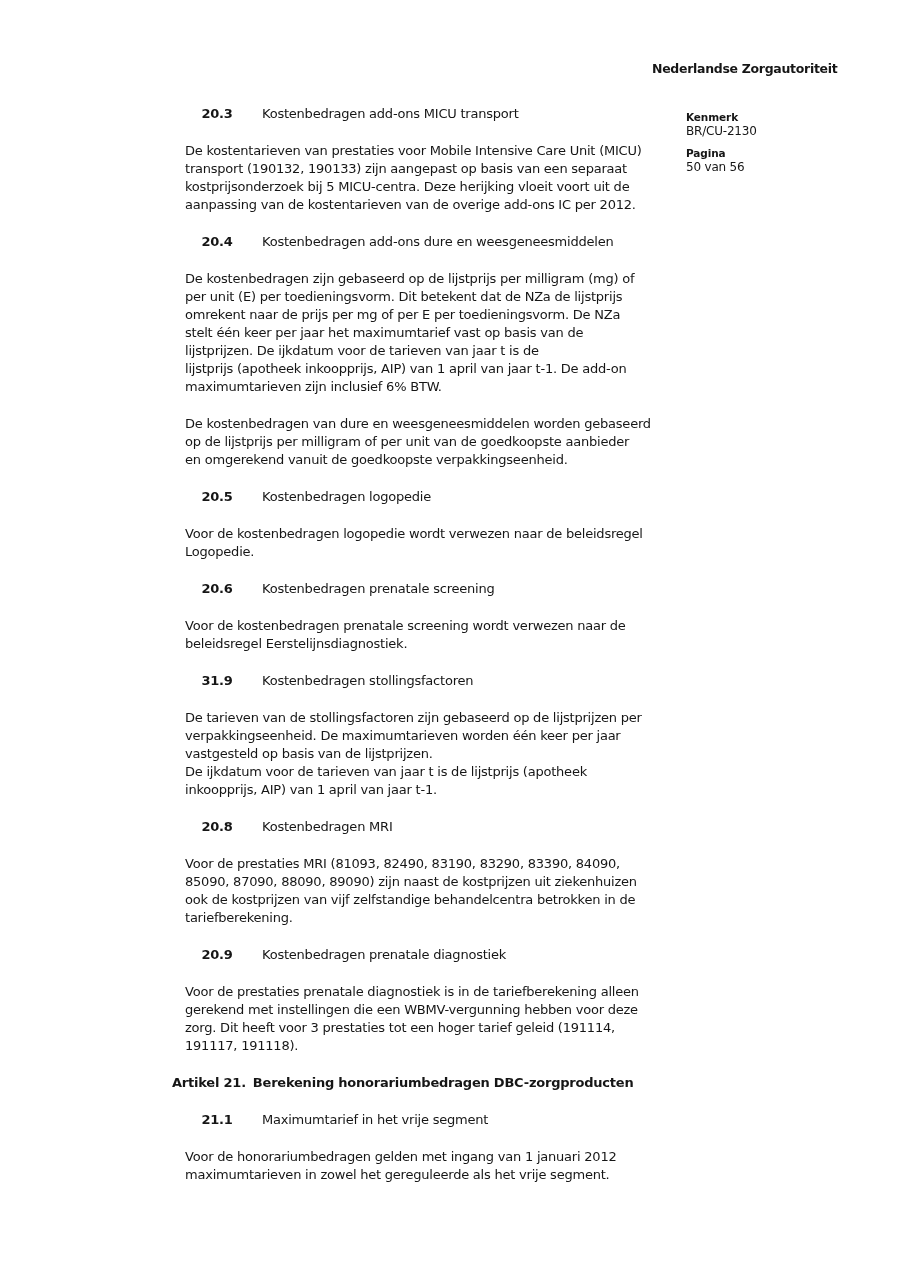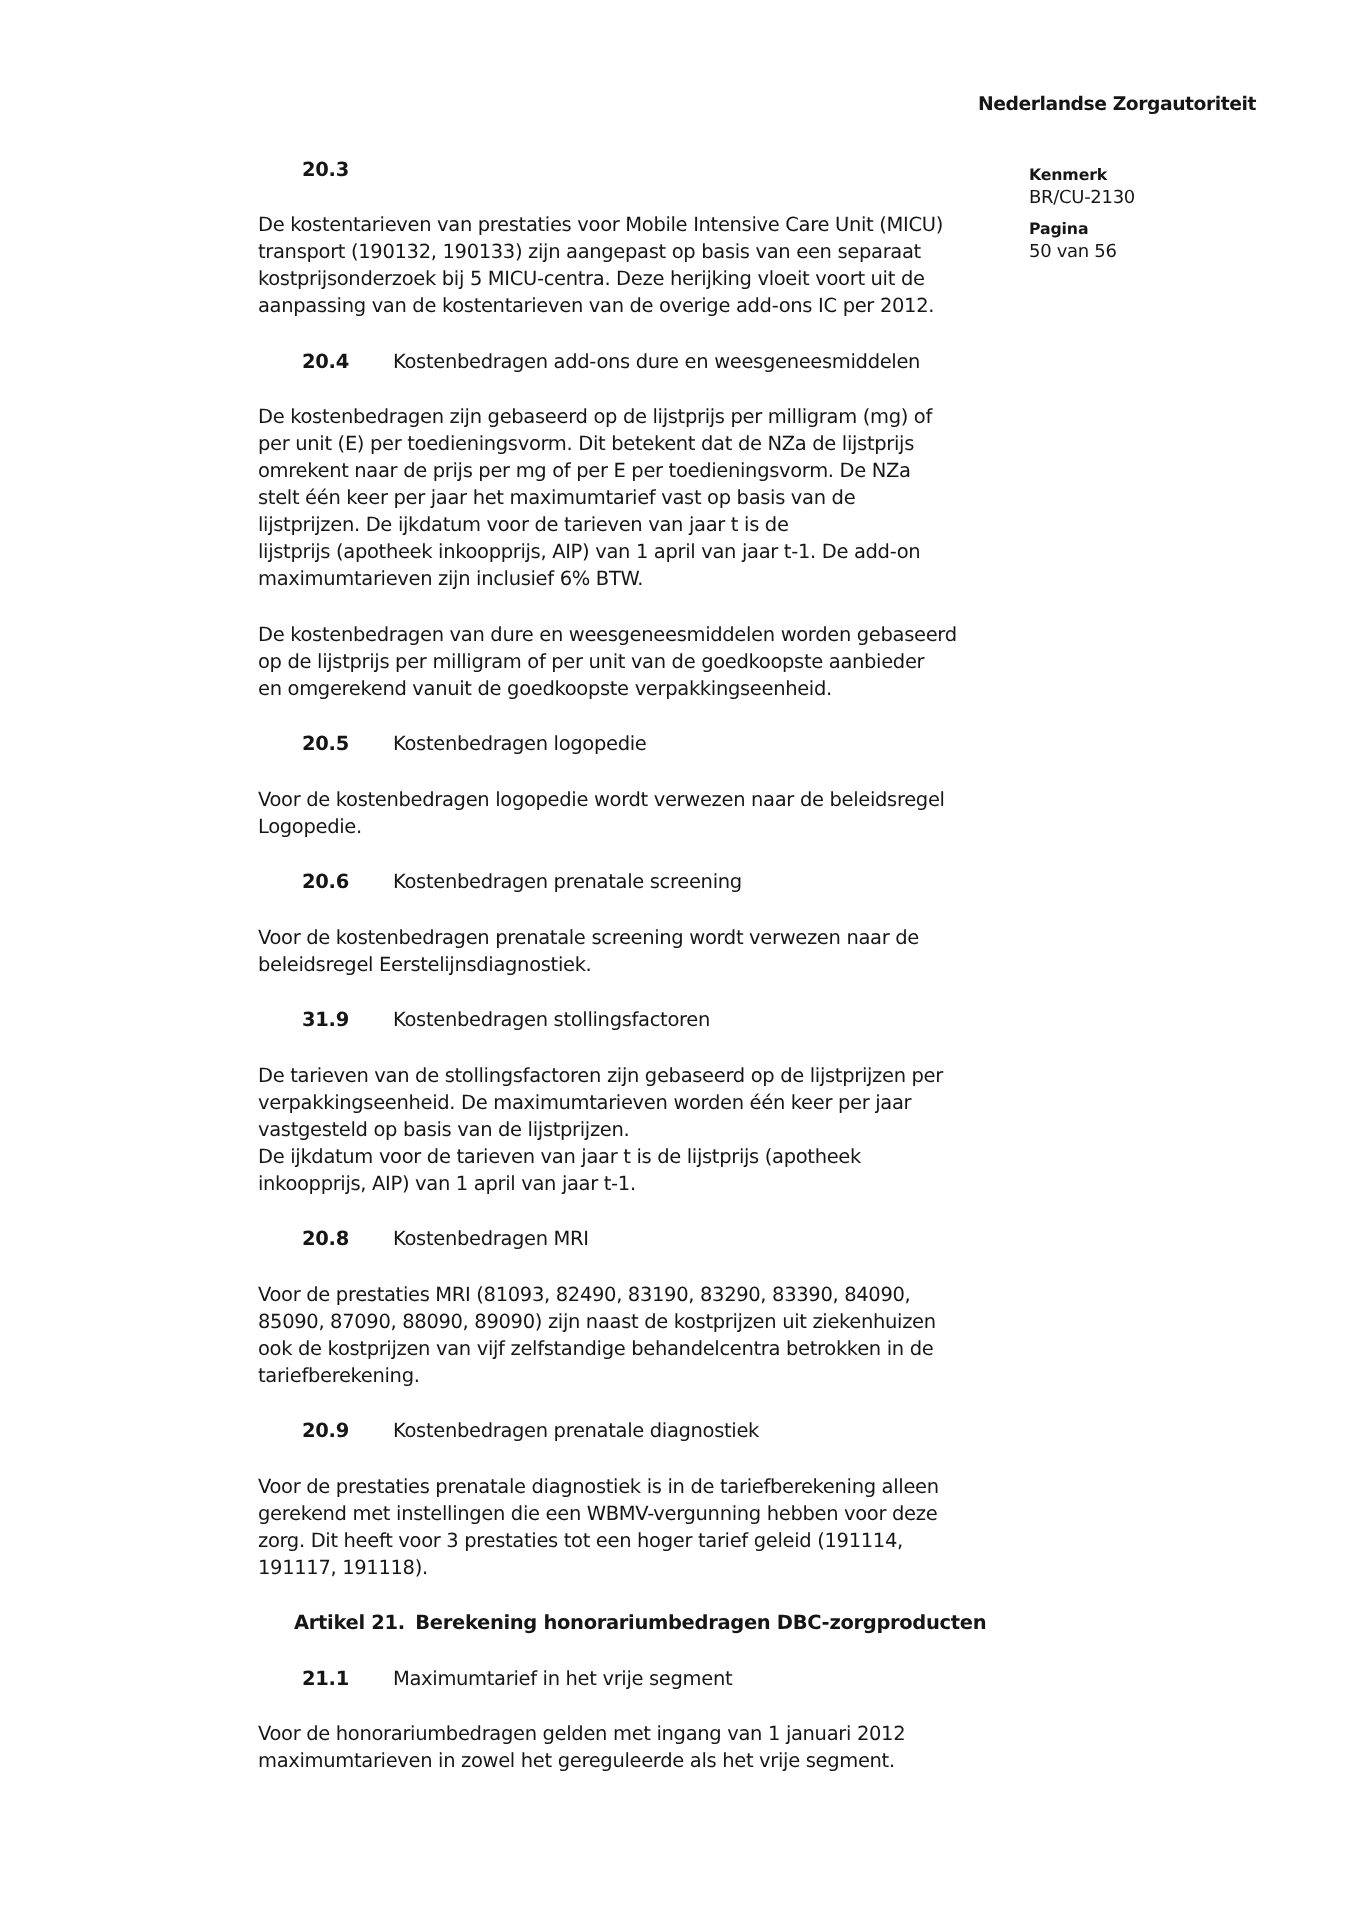--- a/index.html
+++ b/index.html
@@ -26,40 +26,41 @@
     font-size:12px; line-height:14px; margin-bottom:9px; letter-spacing:-0.2px;
   }
   .doc-body {
     position:absolute; left:172px; top:105px; width:530px;
     font-size:13px; line-height:18px; letter-spacing:-0.22px;
   }
   .block { margin:0 0 19px 0; }
   .sec-heading { display:flex;text-align:center; }
   .sec-num { font-weight:bold; min-width:90px; flex:0 0 auto; }
   .sec-title { font-weight:normal; }
-  .article-heading { display:flex; font-weight:bold;margin-left:24px; }
+  .article-heading { display:flex; font-weight:bold; }
   .article-num { flex:0 0 auto; margin-right:7px; }
-  .para { white-space:pre; }
+  .para { white-space:pre;margin-left:13px; }
 </style>
 </head>
 <body>
 
 <div class="org-name">Nederlandse Zorgautoriteit</div>
 
 <div class="meta-sidebar">
   <div class="meta-label">Kenmerk</div>
   <div class="meta-value">BR/CU-2130</div>
   <div class="meta-label">Pagina</div>
   <div class="meta-value">50 van 56</div>
 </div>
 
 <div class="doc-body">
 
   <div class="block sec-heading">
     <span class="sec-num">20.3</span>
+    <span class="sec-title">Kostenbedragen add-ons MICU transport</span>
   </div>
   <div class="block para">De kostentarieven van prestaties voor Mobile Intensive Care Unit (MICU)
 transport (190132, 190133) zijn aangepast op basis van een separaat
 kostprijsonderzoek bij 5 MICU-centra. Deze herijking vloeit voort uit de
 aanpassing van de kostentarieven van de overige add-ons IC per 2012.</div>
 
   <div class="block sec-heading">
     <span class="sec-num">20.4</span>
     <span class="sec-title">Kostenbedragen add-ons dure en weesgeneesmiddelen</span>
   </div>

